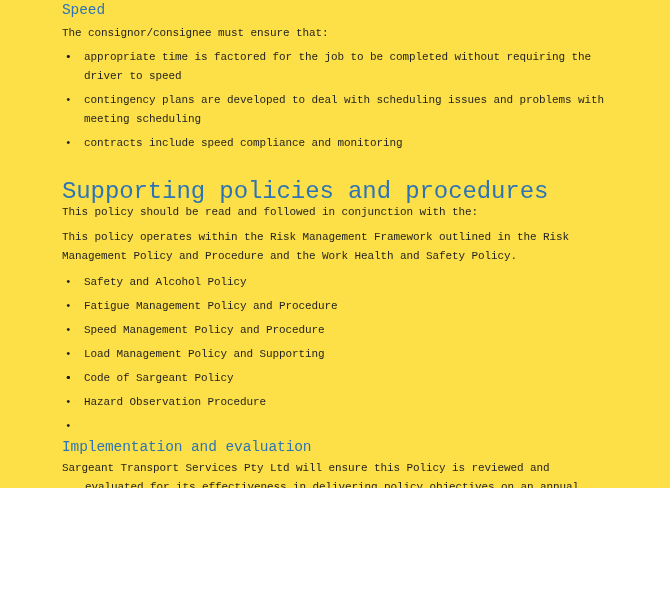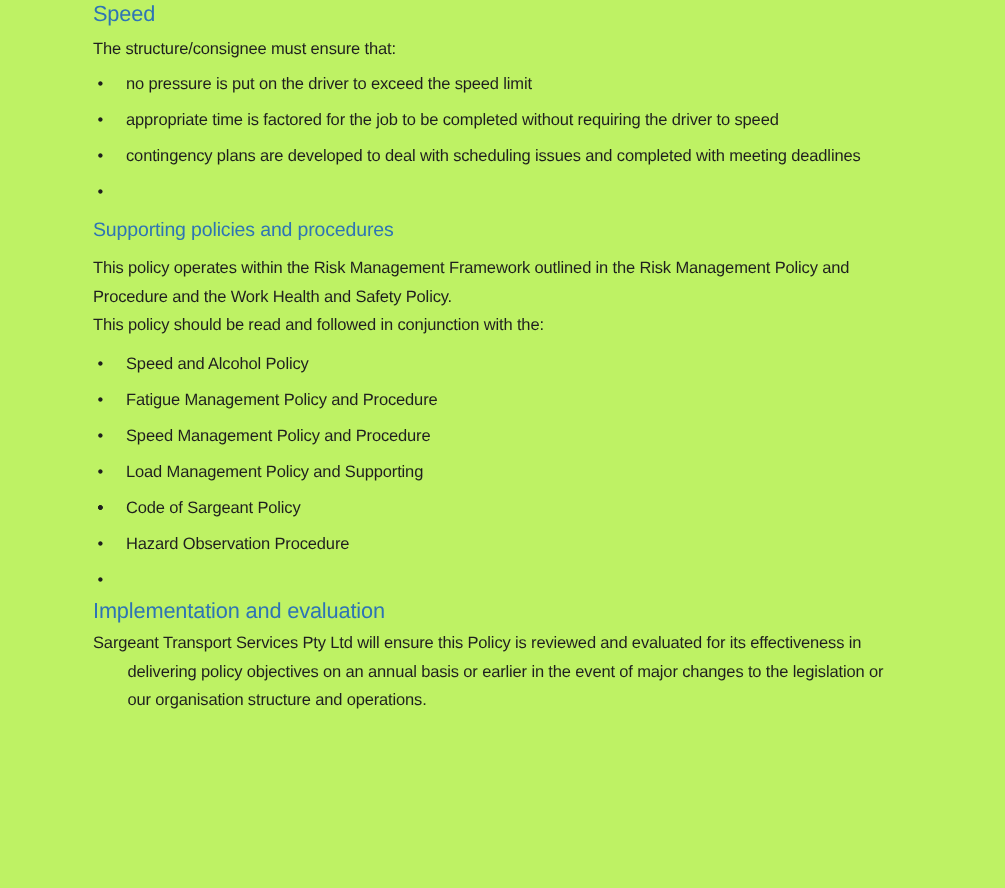--- a/index.html
+++ b/index.html
@@ -3,43 +3,43 @@
 <meta charset="utf-8">
 <style>
   html, body {
     margin: 0;
     padding: 0;
     background: #ffffff;
   }
   .page {
     position: relative;
     width: 670px;
-    height: 592px;
-    background: #bef264;
+    height: 488px;
+    background: #fde047;
     overflow: hidden;
-    font-family: Liberation Sans, sans-serif;
+    font-family: Liberation Mono, monospace;
     color: #1f1f1f;
   }
   .content {
     width: 545px;
     margin-left: 62px;
   }
   
   .h-sub {
     font-size: 14.5px;
     line-height: 16px;
     font-weight: 400;
     color: #2e74b5;
     letter-spacing: -0.1px;
     margin: 0;
   }
   .h-speed   { margin-top: 2px; }
   .h-impl    { margin-top: 27px; line-height: 17px; }
   .h-main {
-    font-size: 13px;
+    font-size: 24px;
     line-height: 22px;
     font-weight: 400;
     color: #2e74b5;
     letter-spacing: -0.1px;
     margin: 28px 0 0 0;
   }
   
   .para {
     font-size: 11px;
     line-height: 19px;
@@ -77,48 +77,48 @@
   }
 </style>
 </head>
 <body>
 
 <div class="page">
   <div class="content">
 
     <div>
       <h2 class="h-sub h-speed">Speed</h2>
-      <p class="para">The structure/consignee must ensure that:</p>
+      <p class="para">The consignor/consignee must ensure that:</p>
       <ul class="bullet-list">
         <li class="bullet-item">
           <span class="bullet">•</span>
-          <span>no pressure is put on the driver to exceed the speed limit</span>
         </li>
         <li class="bullet-item">
           <span class="bullet">•</span>
           <span>appropriate time is factored for the job to be completed without requiring the driver to speed</span>
         </li>
         <li class="bullet-item">
           <span class="bullet">•</span>
-          <span>contingency plans are developed to deal with scheduling issues and completed with meeting deadlines</span>
+          <span>contingency plans are developed to deal with scheduling issues and problems with meeting scheduling</span>
         </li>
         <li class="bullet-item">
           <span class="bullet">•</span>
+          <span>contracts include speed compliance and monitoring</span>
         </li>
       </ul>
     </div>
 
     <div>
       <h1 class="h-main">Supporting policies and procedures</h1>
+      <p class="para para-tight">This policy should be read and followed in conjunction with the:</p>
       <p class="para">This policy operates within the Risk Management Framework outlined in the Risk Management Policy and Procedure and the Work Health and Safety Policy.</p>
-      <p class="para para-tight">This policy should be read and followed in conjunction with the:</p>
       <ul class="bullet-list policies">
         <li class="bullet-item">
           <span class="bullet">•</span>
-          <span>Speed and Alcohol Policy</span>
+          <span>Safety and Alcohol Policy</span>
         </li>
         <li class="bullet-item">
           <span class="bullet">•</span>
           <span>Fatigue Management Policy and Procedure</span>
         </li>
         <li class="bullet-item">
           <span class="bullet">•</span>
           <span>Speed Management Policy and Procedure</span>
         </li>
         <li class="bullet-item">

